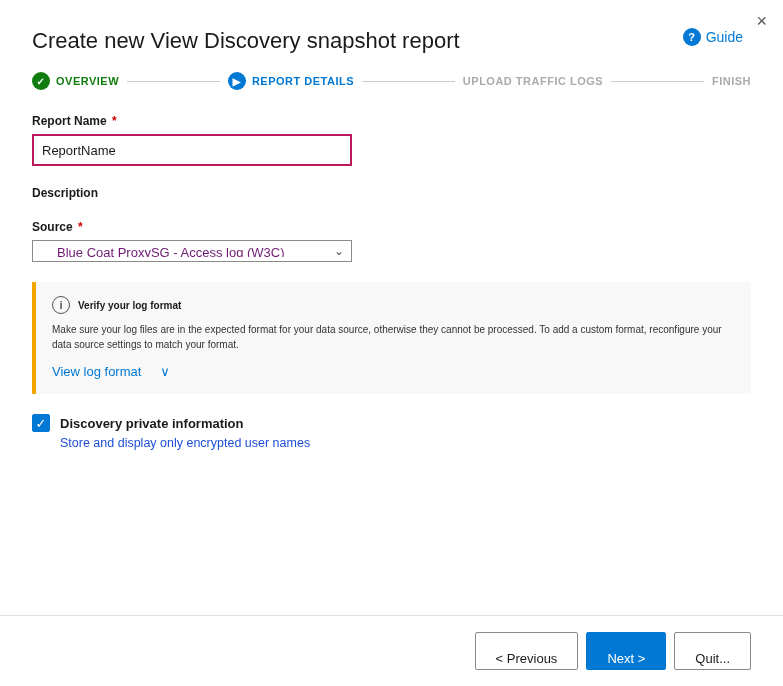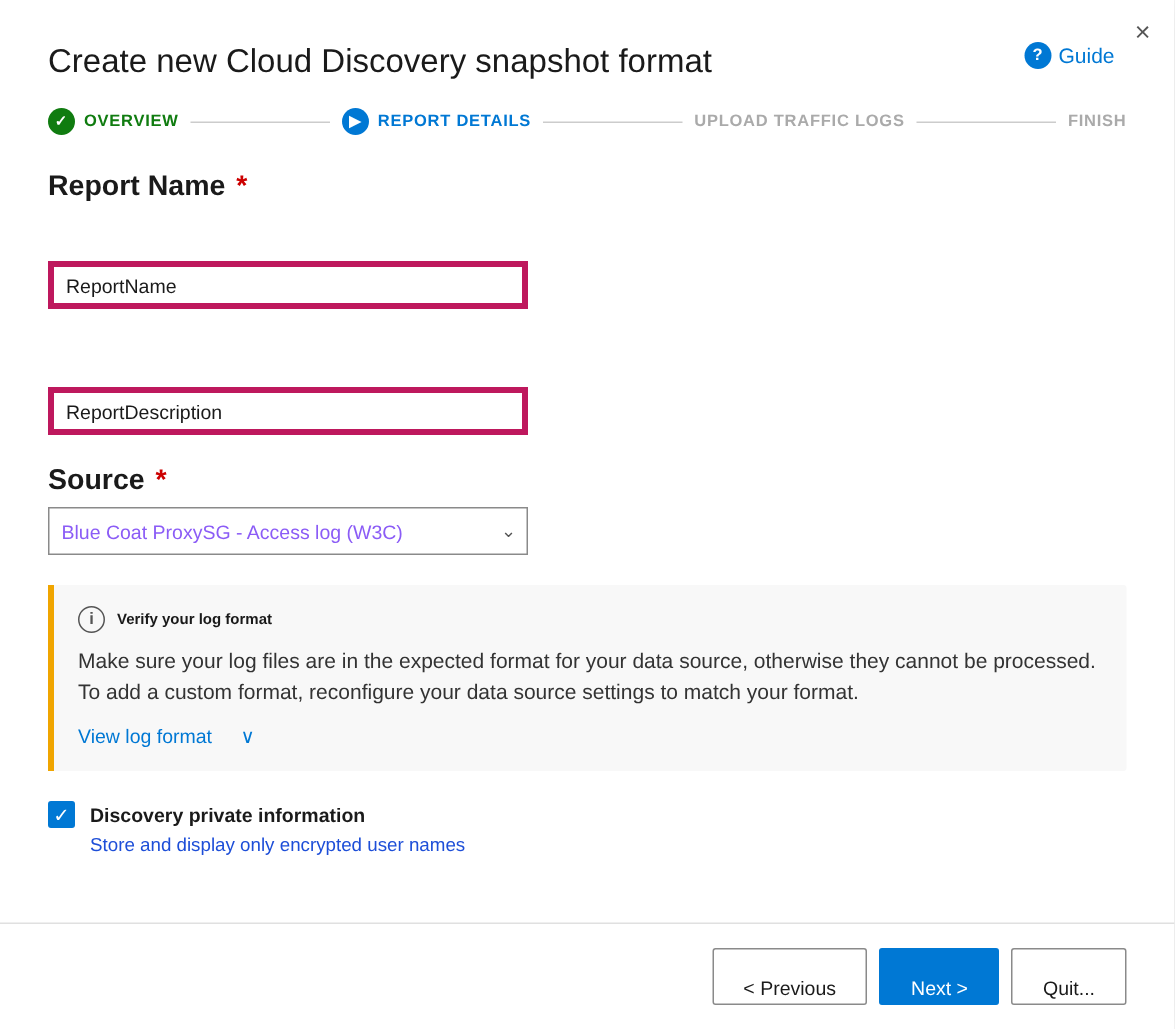--- a/index.html
+++ b/index.html
@@ -117,52 +117,51 @@
     }
     
     .dialog-content {
       padding: 24px 32px;
       flex: 1;
     }
     .form-group {
       margin-bottom: 20px;
     }
     .form-label {
-      font-size: 19px;
+      font-size: 12px;
       font-weight: 600;
       color: #1a1a1a;
       margin-bottom: 6px;
       display: block;
     }
     .required-star {
       color: #c00;
       margin-left: 2px;
     }
     .form-input {
       width: 320px;
       height: 32px;
-      border: 4px solid #be185d;
+      border: 2px solid #be185d;
       padding: 4px 8px;
       font-size: 13px;
       color: #1a1a1a;
       outline: none;
       font-family: inherit;
-      margin-top: 32px;
     }
     .form-select-wrapper {
       position: relative;
       width: 320px;
     }
     .form-select {
       width: 100%;
-      height: 32px;
+      height: 22px;
       border: 1px solid #8a8a8a;
-      padding: 4px 28px 4px 8px;
-      font-size: 13px;
-      color: #8b5cf6;
+      padding: 4px 28px 4px 24px;
+      font-size: 13px;
+      color: #701a75;
       appearance: none;
       -webkit-appearance: none;
       background: white;
       cursor: pointer;
       font-family: inherit;
       outline: none;
     }
     .select-arrow {
       position: absolute;
       right: 8px;
@@ -198,21 +197,21 @@
       color: #555;
       font-weight: bold;
       flex-shrink: 0;
     }
     .info-box-title {
       font-size: 10px;
       font-weight: 600;
       color: #1a1a1a;
     }
     .info-box-text {
-      font-size: 14px;
+      font-size: 10px;
       color: #333;
       line-height: 1.5;
       margin-bottom: 10px;
     }
     .view-log-link {
       font-size: 13px;
       color: #0078d4;
       cursor: pointer;
       display: inline-flex;
       align-items: center;
@@ -286,21 +285,21 @@
     }
   </style>
 </head>
 <body>
 
 <div class="dialog">
 
   <button class="dialog-close">×</button>
 
   <div class="dialog-header">
-    <h1 class="dialog-title">Create new Cloud Discovery snapshot format</h1>
+    <h1 class="dialog-title">Create new View Discovery snapshot report</h1>
   </div>
 
   <a class="guide-link">
     <span class="guide-icon">?</span>
     <span>Guide</span>
   </a>
 
   <div class="stepper">
     <div class="step completed">
       <div class="step-icon">✓</div>
@@ -324,21 +323,21 @@
   <div class="dialog-content">
 
     <div class="form-group">
       <label class="form-label">
         <span>Report Name</span><span class="required-star"> *</span>
       </label>
       <input type="text" class="form-input" value="ReportName" style="">
     </div>
 
     <div class="form-group">
-      <input type="text" class="form-input" value="ReportDescription" style="">
+      <label class="form-label">Description</label>
     </div>
 
     <div class="form-group">
       <label class="form-label">
         <span>Source</span><span class="required-star"> *</span>
       </label>
       <div class="form-select-wrapper">
         <select class="form-select">
           <option>Blue Coat ProxySG - Access log (W3C)</option>
           <option>Cisco ASA</option>

